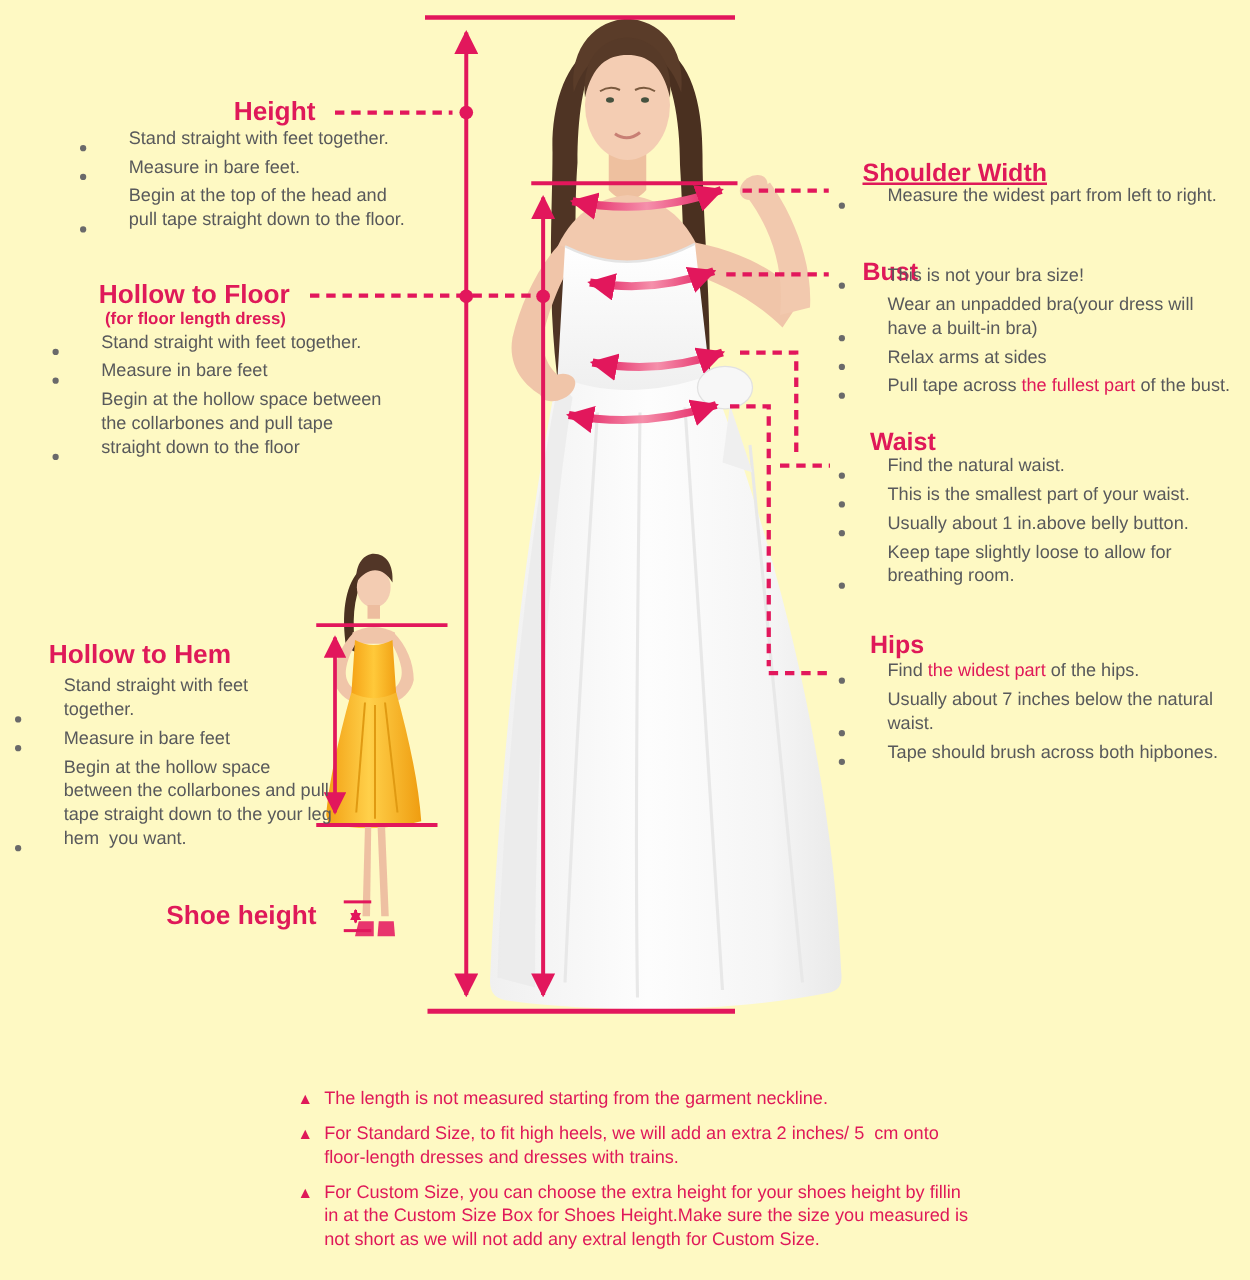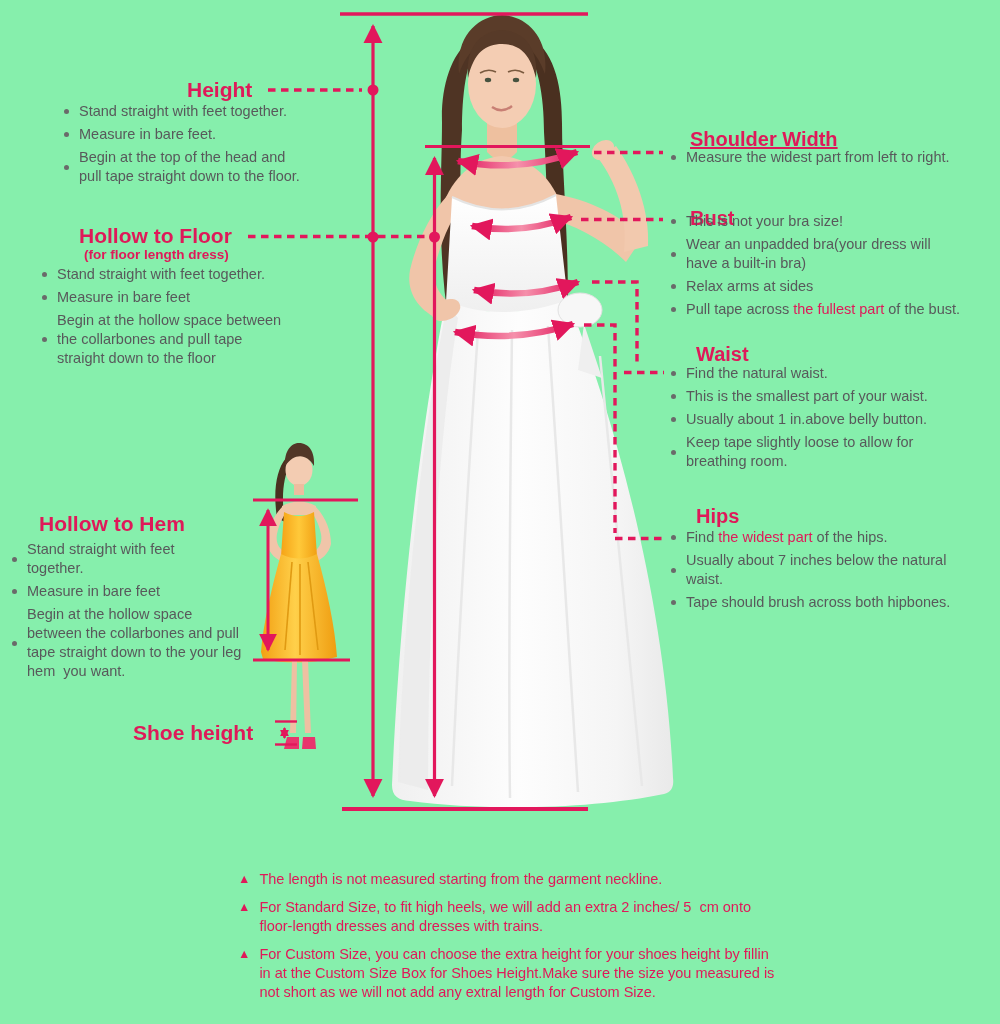--- a/index.html
+++ b/index.html
@@ -1,23 +1,23 @@
 <!DOCTYPE html>
 <html><head>
 <meta charset="utf-8">
 <style>
   html,body{margin:0;padding:0;background:#ffffff;}
-  .canvas{position:relative;width:1000px;height:1024px;background:#86efac;overflow:hidden;
+  .canvas{position:relative;width:1000px;height:1024px;background:#fef9c3;overflow:hidden;
           font-family:"Liberation Sans",sans-serif;}
   svg.layer{position:absolute;left:0;top:0;}
   .sec-title{position:absolute;color:#df1959;font-weight:bold;font-size:21px;white-space:nowrap;}
   .sec-title.r{font-size:20px;}
   .sub{position:absolute;color:#df1959;font-weight:bold;font-size:13.5px;white-space:nowrap;}
   .blist{position:absolute;list-style:none;margin:0;padding:0;}
-  .blist li{display:flex;align-items:center;margin-bottom:4px;}
+  .blist li{display:flex;align-items:flex-end;margin-bottom:4px;gap:24px;}
   .dot{flex:0 0 5px;width:5px;height:5px;border-radius:50%;background:#6a6a6a;margin-right:10px;}
   .txt{color:#58595b;font-size:14.5px;line-height:19px;white-space:pre-wrap;}
   .hl{color:#df1959;}
   .notes{position:absolute;left:238px;top:870px;width:660px;}
   .note{display:flex;align-items:flex-start;margin-bottom:9px;}
   .tri{color:#df1959;font-size:12.5px;line-height:18px;margin-right:9px;flex:0 0 auto;}
   .note .txt{color:#df1959;}
 </style>
 </head>
 <body>

